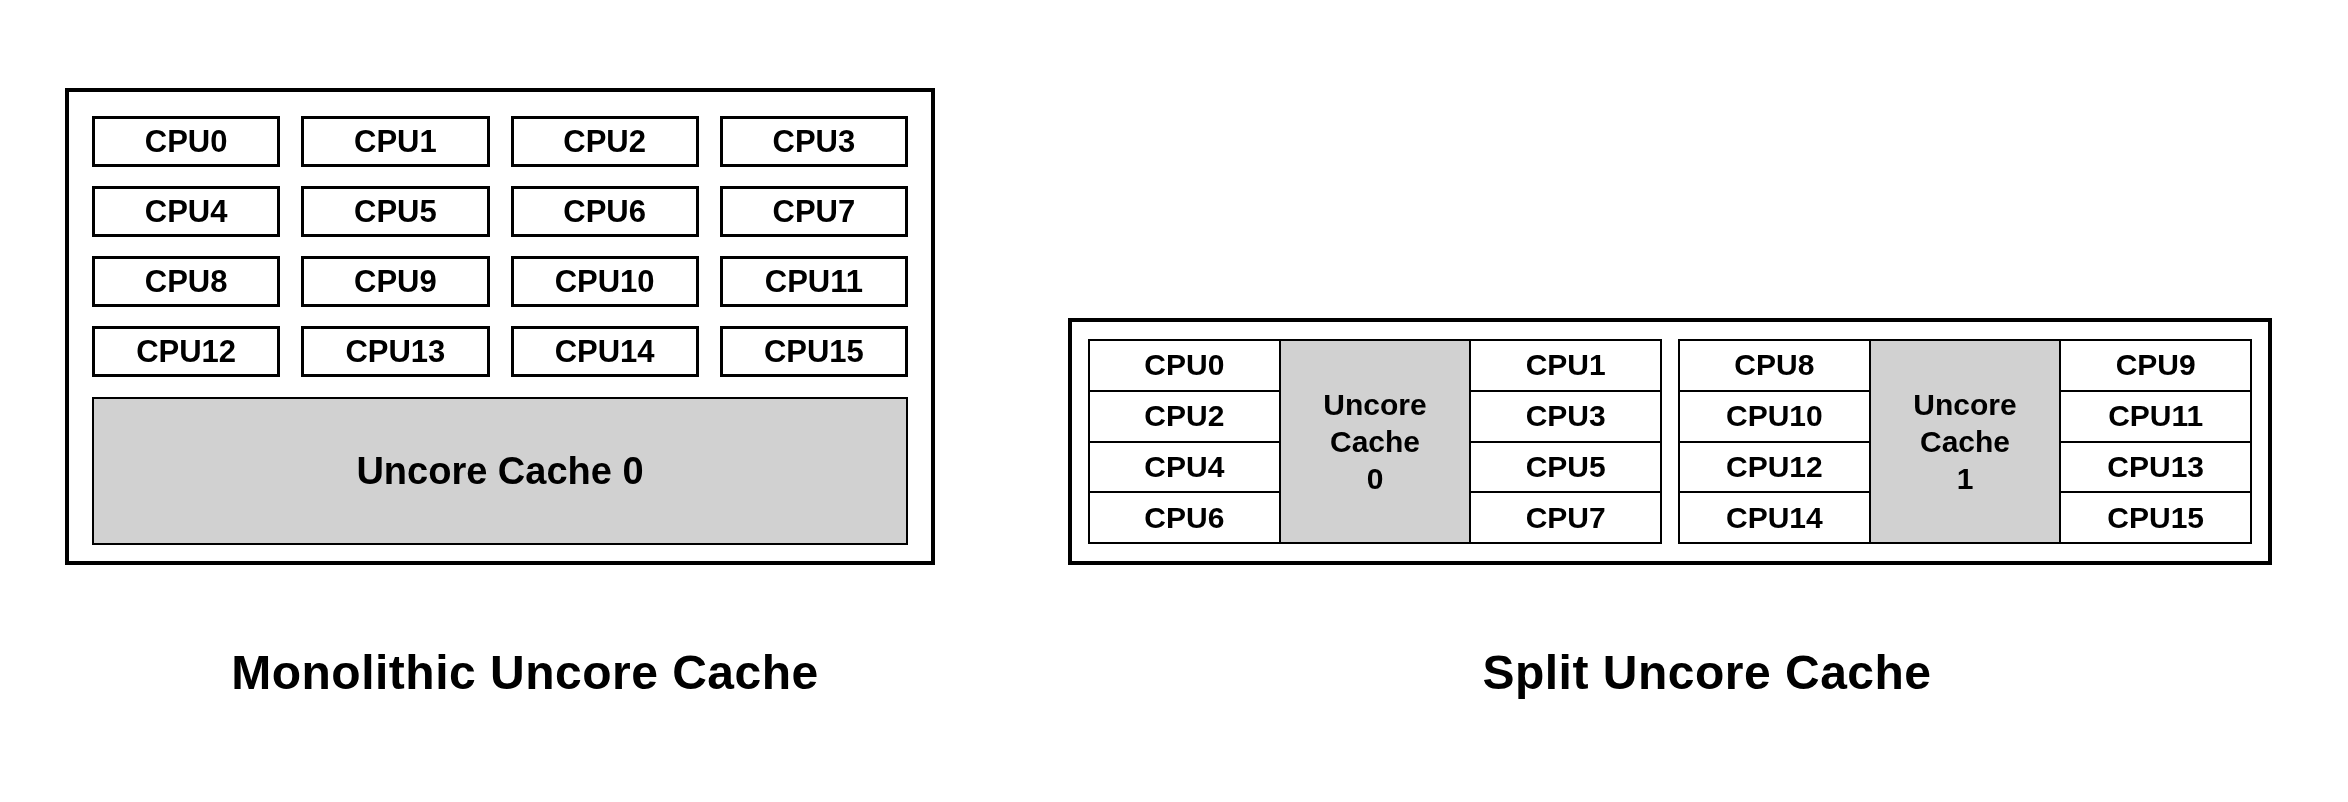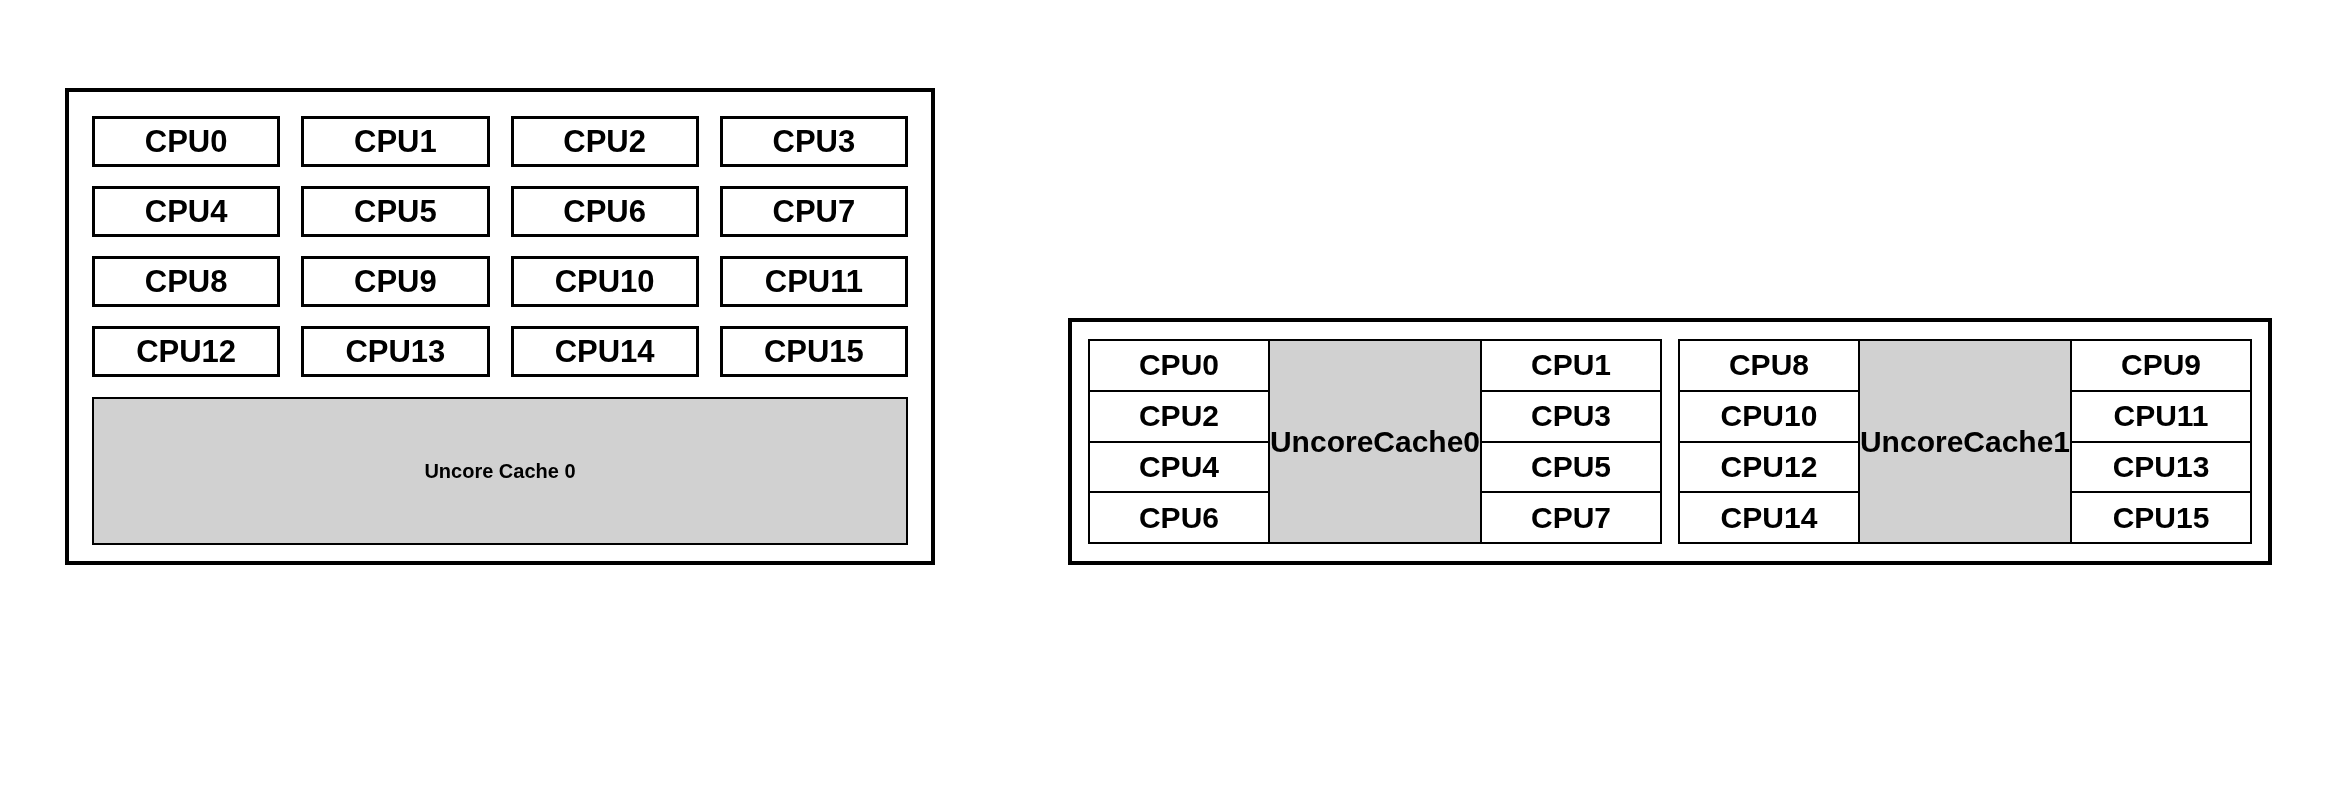--- a/index.html
+++ b/index.html
@@ -31,21 +31,21 @@
   }
   .cpu-box{
     height:51px;box-sizing:border-box;border:3px solid var(--line);
     display:flex;align-items:center;justify-content:center;
     font-weight:bold;font-size:31px;background:var(--background);
   }
   .mono-cache{
     margin-top:20px;height:148px;box-sizing:border-box;
     border:2px solid var(--line);background:var(--cache_fill);
     display:flex;align-items:center;justify-content:center;
-    font-weight:bold;font-size:20px;
+    font-weight:bold;font-size:38px;
   }
 
   
   .split-outer{
     position:absolute;left:1068px;top:318px;width:1204px;height:247px;
     box-sizing:border-box;border:4px solid var(--line);
     display:flex;align-items:center;justify-content:space-between;
     padding:0 16px;background:var(--background);
   }
   .cluster{
@@ -55,21 +55,21 @@
     background:var(--line);gap:2px;padding:2px;
   }
   .cell{
     background:var(--background);
     display:flex;align-items:center;justify-content:center;
     font-weight:bold;font-size:30px;
   }
   .cache-cell{
     grid-column:2;grid-row:1 / span 4;
     background:var(--cache_fill);
-    line-height:37px;
+    flex-direction:column;line-height:37px;
   }
   .gc1{grid-column:1}.gc3{grid-column:3}
   .gr1{grid-row:1}.gr2{grid-row:2}.gr3{grid-row:3}.gr4{grid-row:4}
 
   
   .caption{
     position:absolute;top:645px;
     font-weight:bold;font-size:48px;text-align:center;
     letter-spacing:0.5px;
   }
@@ -132,14 +132,16 @@
         <span>1</span>
       </div>
       <div class="cell gc3 gr1">CPU9</div>
       <div class="cell gc3 gr2">CPU11</div>
       <div class="cell gc3 gr3">CPU13</div>
       <div class="cell gc3 gr4">CPU15</div>
     </div>
 
   </div>
 
+  <div class="caption caption-mono">Monolithic Uncore Cache</div>
+  <div class="caption caption-split">Split Uncore Cache</div>
 
 </div>
 
 </body></html>

